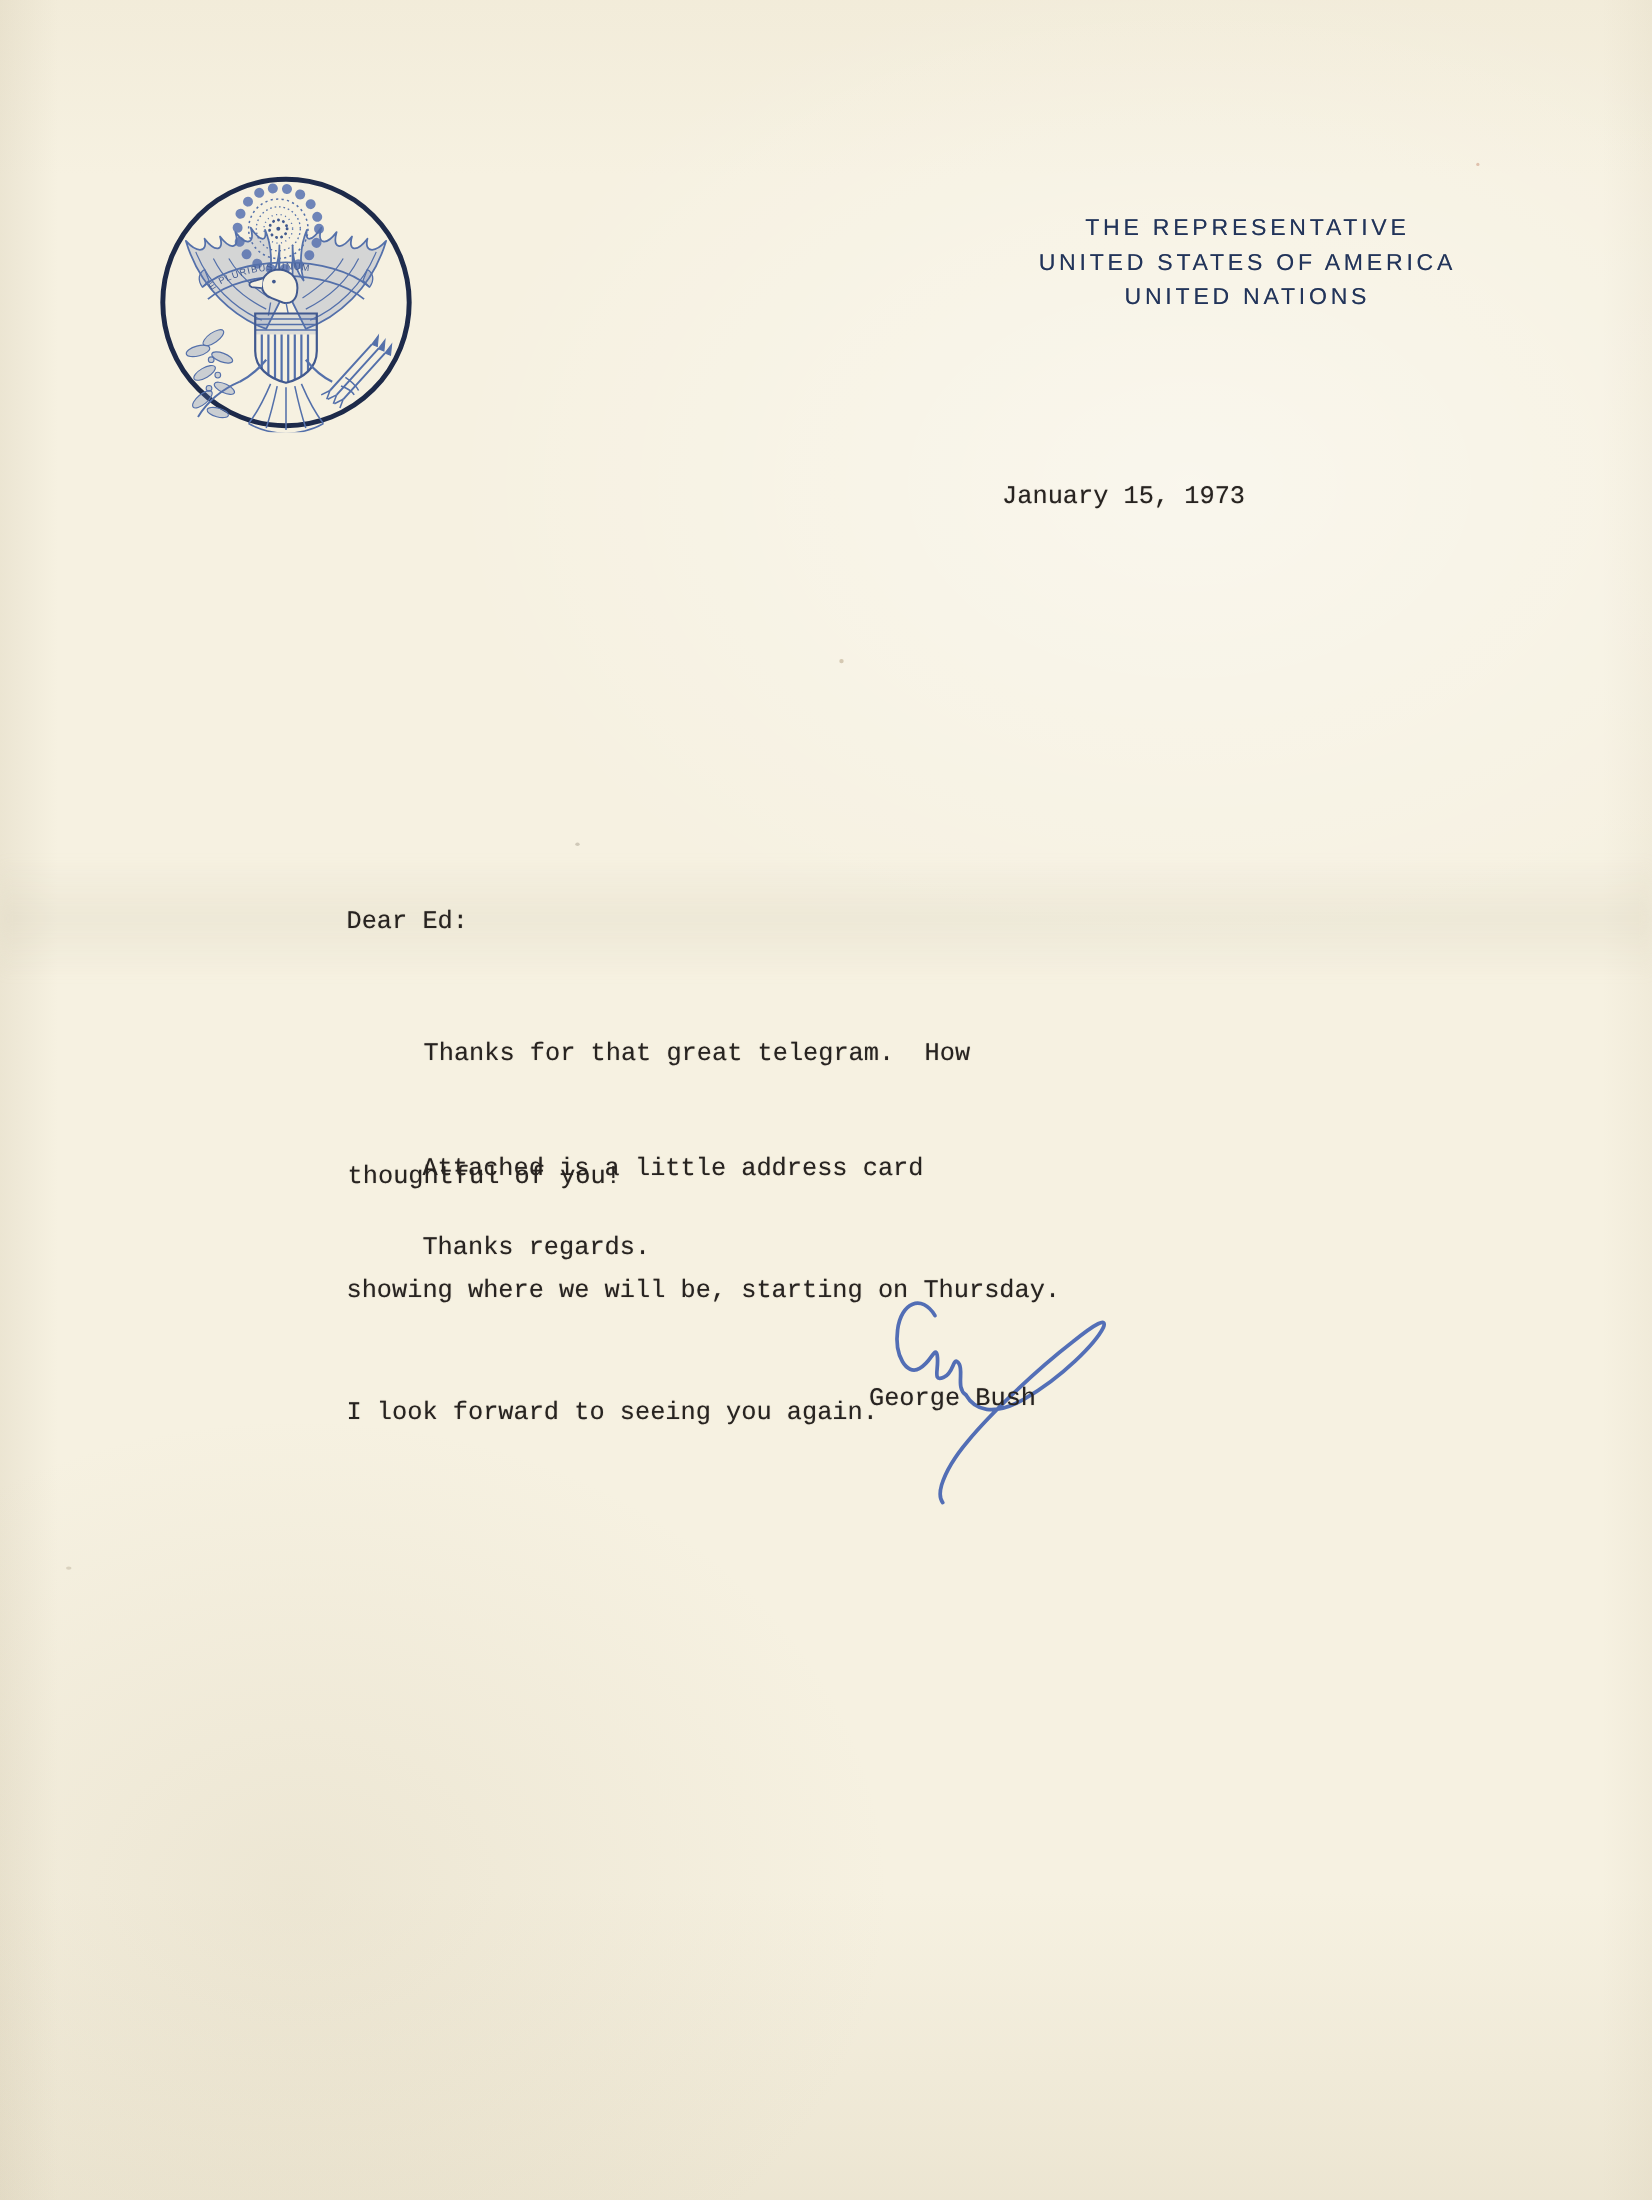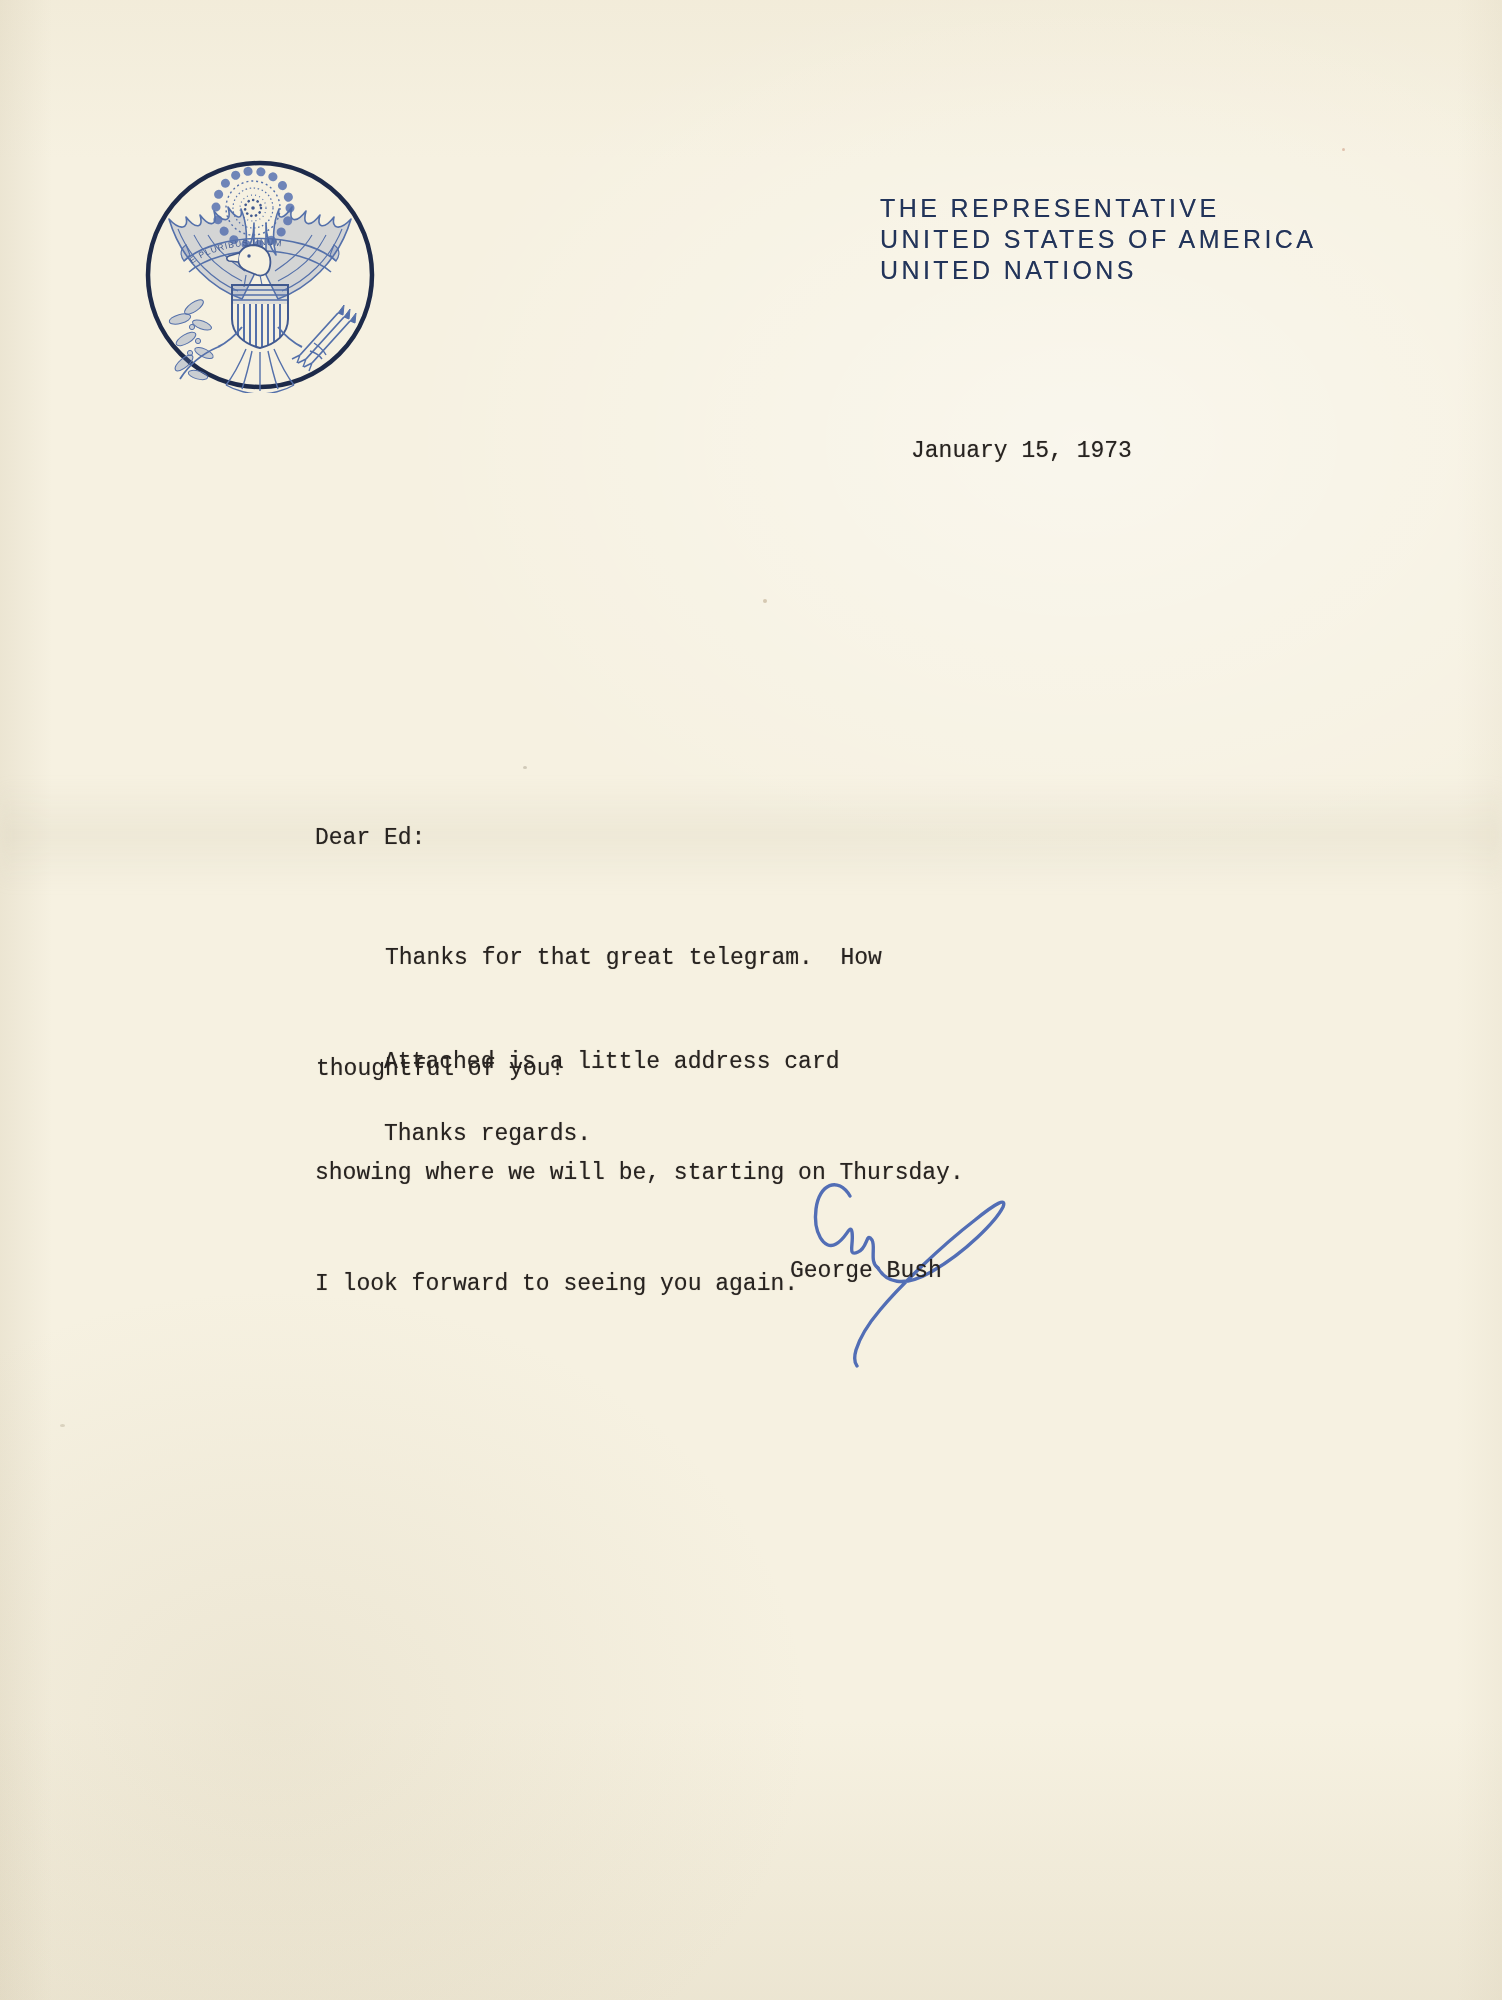--- a/index.html
+++ b/index.html
@@ -14,22 +14,23 @@
       radial-gradient(900px 720px at 18% 86%, rgba(188,174,140,0.16), rgba(188,174,140,0) 60%),
       linear-gradient(90deg, rgba(198,186,158,0.22), rgba(198,186,158,0) 3.5%),
       linear-gradient(270deg, rgba(205,194,168,0.14), rgba(205,194,168,0) 3%),
       linear-gradient(180deg, rgba(228,218,192,0.22), rgba(255,255,255,0) 8%, rgba(255,255,255,0) 86%, rgba(210,199,170,0.28));
     overflow:hidden;
     font-family:"Liberation Sans", sans-serif;
   }
   
   .letterhead{
     position:absolute; left:880px; top:193px; width:508px;
+    text-align:center;
     color:#22345a;
-    font-size:25px; line-height:30.8px;
+    font-size:21px; line-height:30.8px;
     letter-spacing:3.4px; font-weight:500;
     text-shadow:0 0 0.6px rgba(34,52,90,0.55);
   }
   
   .typed{
     position:absolute;
     font-family:"Liberation Mono","DejaVu Sans Mono",monospace;
     font-size:23px; line-height:37px;
     color:#272320;
     white-space:pre;

